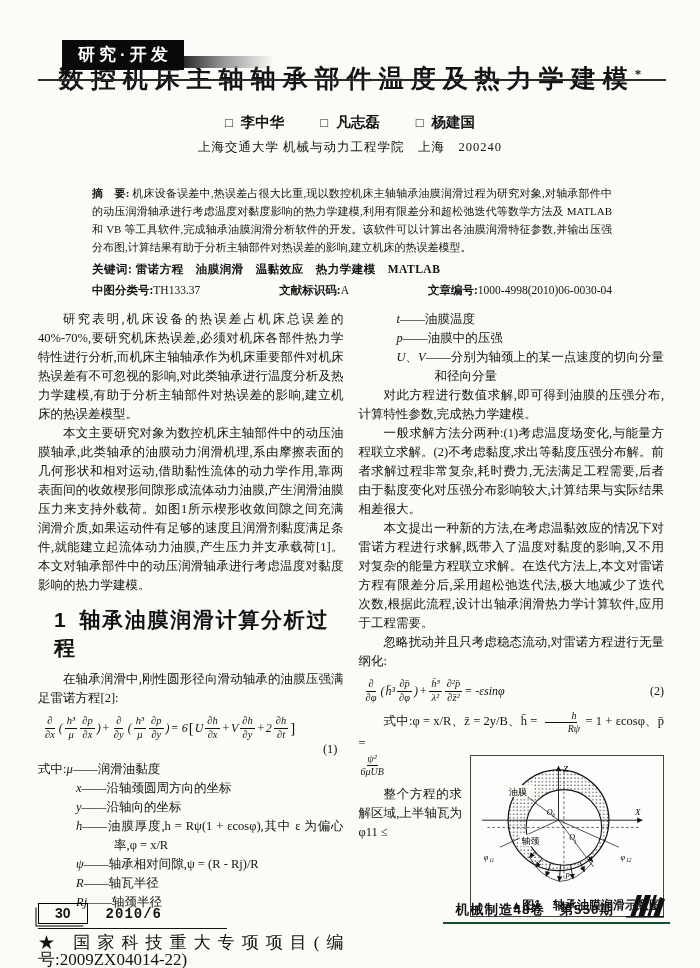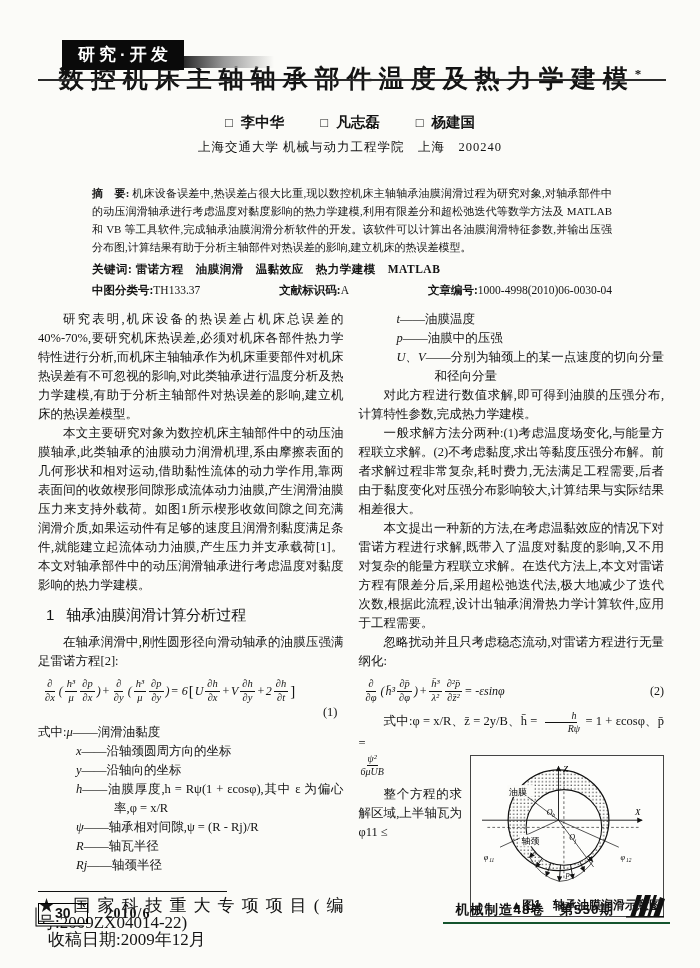--- a/index.html
+++ b/index.html
@@ -26,22 +26,22 @@
 
   .abstract{margin:28px 88px 0 92px;font-size:11px;line-height:18px;text-align:justify;}
   .abstract .lbl{font-weight:bold;}
   .kwline{margin:6px 88px 0 92px;font-size:11.5px;font-weight:bold;letter-spacing:.5px;}
   .metaline{margin:6px 88px 8px 92px;font-size:11.5px;display:flex;justify-content:space-between;}
   .metaline b{font-weight:bold;}
 
   .cols{display:flex;gap:15px;margin:12px 36px 0 38px;}
   .col{flex:1;min-width:0;text-align:justify;}
   .col p{margin:0;text-indent:2em;font-size:12.5px;line-height:19px;}
-  .sec{font-family:"Liberation Sans","DejaVu Sans",sans-serif;font-weight:normal;
-       font-size:15px;margin:11px 8px 8px;}
+  .sec{font-family:"Liberation Sans","DejaVu Sans",sans-serif;font-weight:bold;
+       font-size:21px;margin:11px 16px 8px;}
   .sec .no{margin-right:12px;}
 
   
   .eq{display:flex;align-items:center;justify-content:flex-start;gap:1px;
       margin:7px 0 0 4px;font-size:12px;font-style:italic;white-space:nowrap;}
   .frac{display:inline-flex;flex-direction:column;align-items:center;
         font-size:10.5px;line-height:1.2;margin:0 1px;}
   .frac .fn{border-bottom:1px solid #111;padding:0 2px;}
   .frac .fd{padding:0 2px;}
   .bk{font-style:normal;font-size:15px;}
@@ -68,21 +68,21 @@
   .footnote{margin-top:16px;font-size:17px;line-height:17px;}
   .footnote .rule{border-top:1.5px solid #111;width:62%;margin-bottom:5px;}
   .footnote .l2{padding-left:10px;}
 
   .footer{position:absolute;left:38px;right:30px;bottom:44px;display:flex;
           justify-content:space-between;align-items:flex-end;}
   .pgbox{display:inline-block;border:1.6px solid #000;font-weight:bold;font-size:14px;
          padding:0 16px;line-height:19px;box-shadow:-2px 2px 0 -0.5px #fbfbf8,-3.5px 3.5px 0 -1px #000;
          font-family:"Liberation Sans","DejaVu Sans",sans-serif;}
   .issue{font-weight:bold;font-size:14px;margin-left:14px;letter-spacing:1px;
-         font-family:Liberation Serif, serif;}
+         font-family:Liberation Mono, monospace;}
   .jvol{display:flex;align-items:flex-end;gap:10px;border-bottom:2px solid #14532d;
         padding:0 4px 3px 12px;}
   .jvol .jtext{font-weight:bold;font-size:13.5px;letter-spacing:1px;
         font-family:"Liberation Sans","DejaVu Sans",sans-serif;}
 
   svg text{font-family:"Liberation Serif","DejaVu Serif",serif;}
   .svgit{font-style:italic;}
 </style>
 </head>
 <body>

